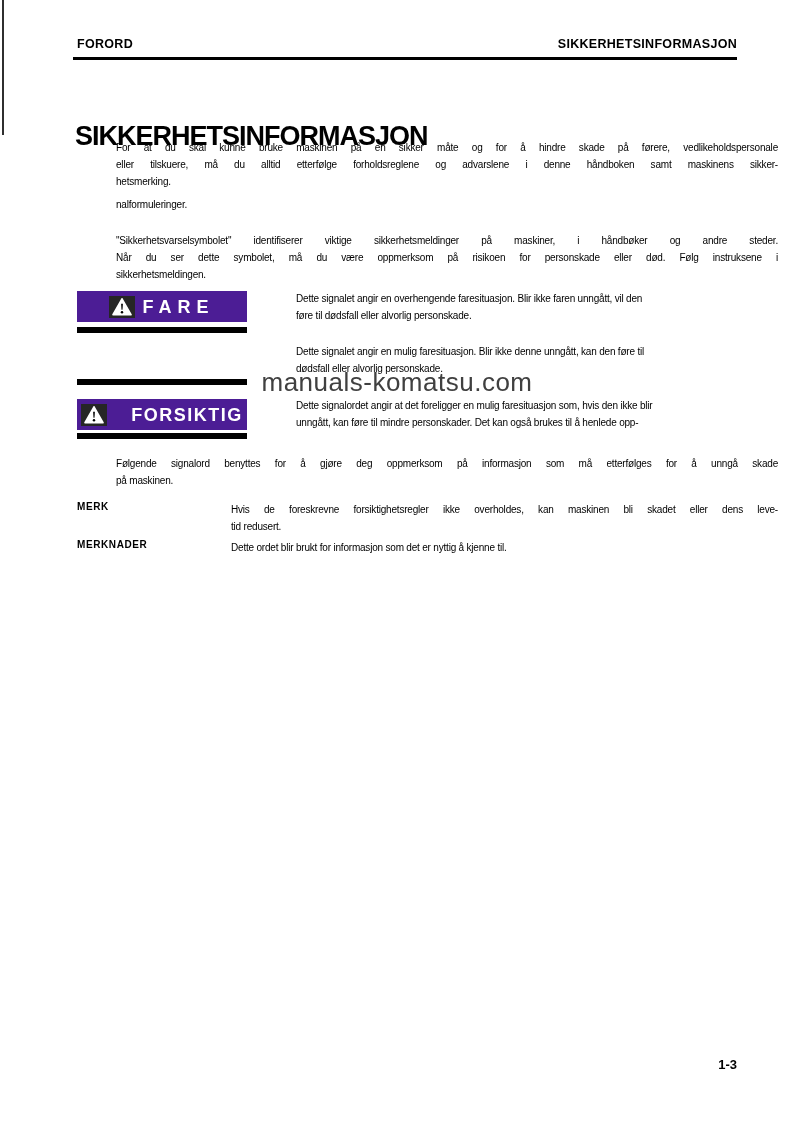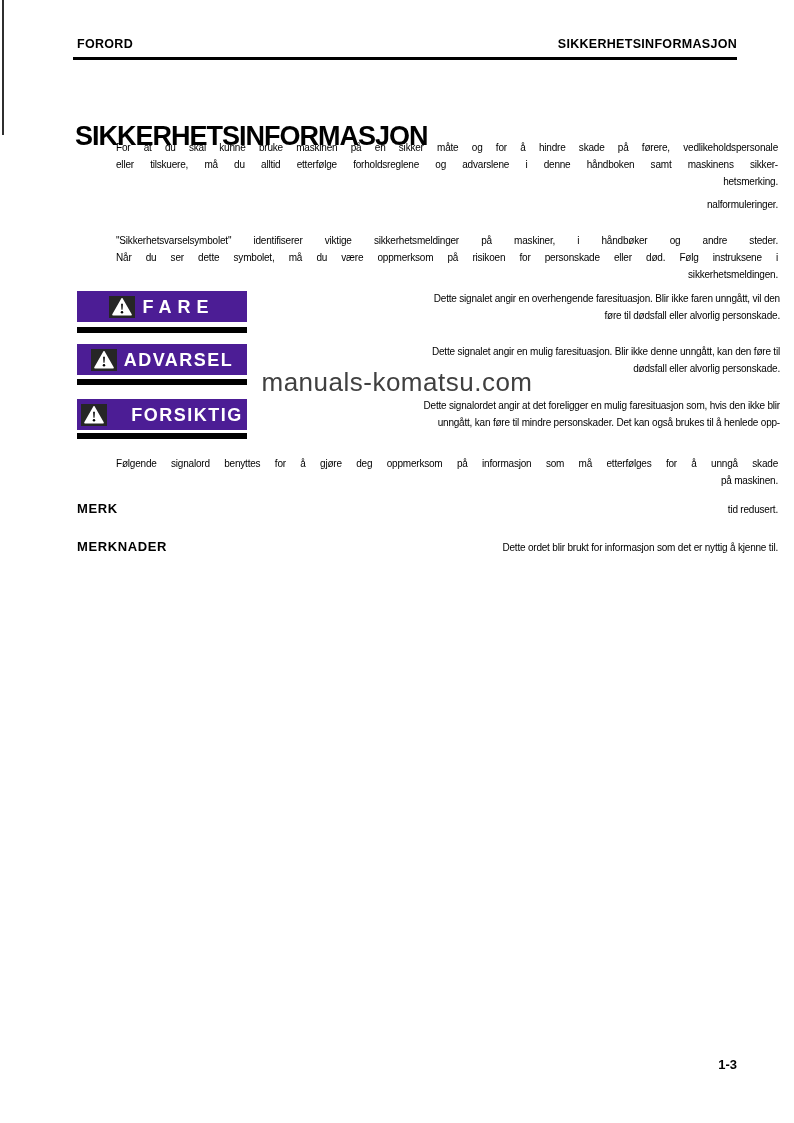--- a/index.html
+++ b/index.html
@@ -12,40 +12,40 @@
   .hdr-left{position:absolute;left:77px;top:37px;font-size:12.5px;font-weight:bold;letter-spacing:.3px;}
   .hdr-right{position:absolute;right:57px;top:37px;font-size:12.5px;font-weight:bold;letter-spacing:.3px;}
   .hdr-rule{position:absolute;left:73px;top:57px;width:664px;height:3px;background:#000;}
   
   .title{position:absolute;left:75px;top:104px;font-size:27px;font-weight:bold;letter-spacing:-1px;line-height:1.1;}
   
   .bodytext{font-size:10px;line-height:17px;letter-spacing:-0.2px;margin-left:41px;}
   .block{position:absolute;left:75px;width:662px;}
   .p1{top:139px}.p2{top:196px}.p3{top:232px}.p4{top:455px}
   .jline{text-align:justify;text-align-last:justify;}
-  .line{text-align:right;}
+  .line{text-align:left;}
   
   .wbox{position:absolute;left:77px;width:170px;height:31px;background:#4c1d95;color:#fff;
         display:flex;align-items:center;justify-content:center;gap:7px;}
   .wbar{position:absolute;left:77px;width:170px;height:6px;background:#000;}
   .wlabel{font-weight:bold;font-size:18px;line-height:1;}
   .box0{top:291px}.bar0{top:327px}
   .box1{top:344px}.bar1{top:379px}
   .box2{top:399px}.bar2{top:433px}
   .box0 .wlabel{letter-spacing:6px;}
   .box1 .wlabel{letter-spacing:1.5px;}
   .box2 .wlabel{letter-spacing:1.5px;padding-left:17px;}
   .icon-pad{display:inline-flex;align-items:center;justify-content:center;background:#262626;padding:2px 3px;}
   .wdesc{position:absolute;left:255px;width:484px;}
   .wd0{top:290px}.wd1{top:343px}.wd2{top:397px}
   
   .watermark{position:absolute;left:0;top:367px;width:794px;text-align:center;
              font-size:26px;letter-spacing:0.5px;}
   
-  .note-label{position:absolute;left:77px;font-size:13px;font-weight:bold;letter-spacing:.6px;}
+  .note-label{position:absolute;left:77px;font-size:10px;font-weight:bold;letter-spacing:.6px;}
   .note-desc{position:absolute;left:190px;width:547px;}
   .nl0{top:501px}.nd0{top:501px}
   .nl1{top:539px}.nd1{top:539px}
   
   .pagenum{position:absolute;right:57px;top:1057px;font-size:13px;font-weight:bold;}
 </style>
 </head>
 <body>
 
 <div class="page">
@@ -83,30 +83,20 @@
         </svg>
     </span>
     <span class="wlabel">FARE</span>
   </div>
   <div class="wbar bar0"></div>
   <div class="wdesc bodytext wd0">
     <div class="line">Dette signalet angir en overhengende faresituasjon. Blir ikke faren unngått, vil den</div>
     <div class="line">føre til dødsfall eller alvorlig personskade.</div>
   </div>
 
-  <div class="wbox box1">
-    <span class="icon-pad">
-      <svg viewBox="0 0 24 22" width="20" height="18">
-          <path d="M12 1 L23 20.5 L1 20.5 Z" fill="#fff" stroke="#fff" stroke-width="2" stroke-linejoin="round"></path>
-          <path d="M10.9 7 L13.1 7 L12.6 14.5 L11.4 14.5 Z" fill="#000"></path>
-          <circle cx="12" cy="17.3" r="1.5" fill="#000"></circle>
-        </svg>
-    </span>
-    <span class="wlabel">ADVARSEL</span>
-  </div>
   <div class="wbar bar1"></div>
   <div class="wdesc bodytext wd1">
     <div class="line">Dette signalet angir en mulig faresituasjon. Blir ikke denne unngått, kan den føre til</div>
     <div class="line">dødsfall eller alvorlig personskade.</div>
   </div>
 
   <div class="watermark" style="color: #404040;">manuals-komatsu.com</div>
 
   <div class="wbox box2">
     <span class="icon-pad">
@@ -124,20 +114,21 @@
     <div class="line">unngått, kan føre til mindre personskader. Det kan også brukes til å henlede opp-</div>
   </div>
 
   <div class="block bodytext p4">
     <div class="jline">Følgende signalord benyttes for å gjøre deg oppmerksom på informasjon som må etterfølges for å unngå skade</div>
     <div class="line">på maskinen.</div>
   </div>
 
   <div class="note-label nl0">MERK</div>
   <div class="note-desc bodytext nd0">
+    <div class="jline">Hvis de foreskrevne forsiktighetsregler ikke overholdes, kan maskinen bli skadet eller dens leve-</div>
     <div class="line">tid redusert.</div>
   </div>
 
   <div class="note-label nl1">MERKNADER</div>
   <div class="note-desc bodytext nd1">
     <div class="line">Dette ordet blir brukt for informasjon som det er nyttig å kjenne til.</div>
   </div>
 
   <div class="pagenum">1-3</div>
 

